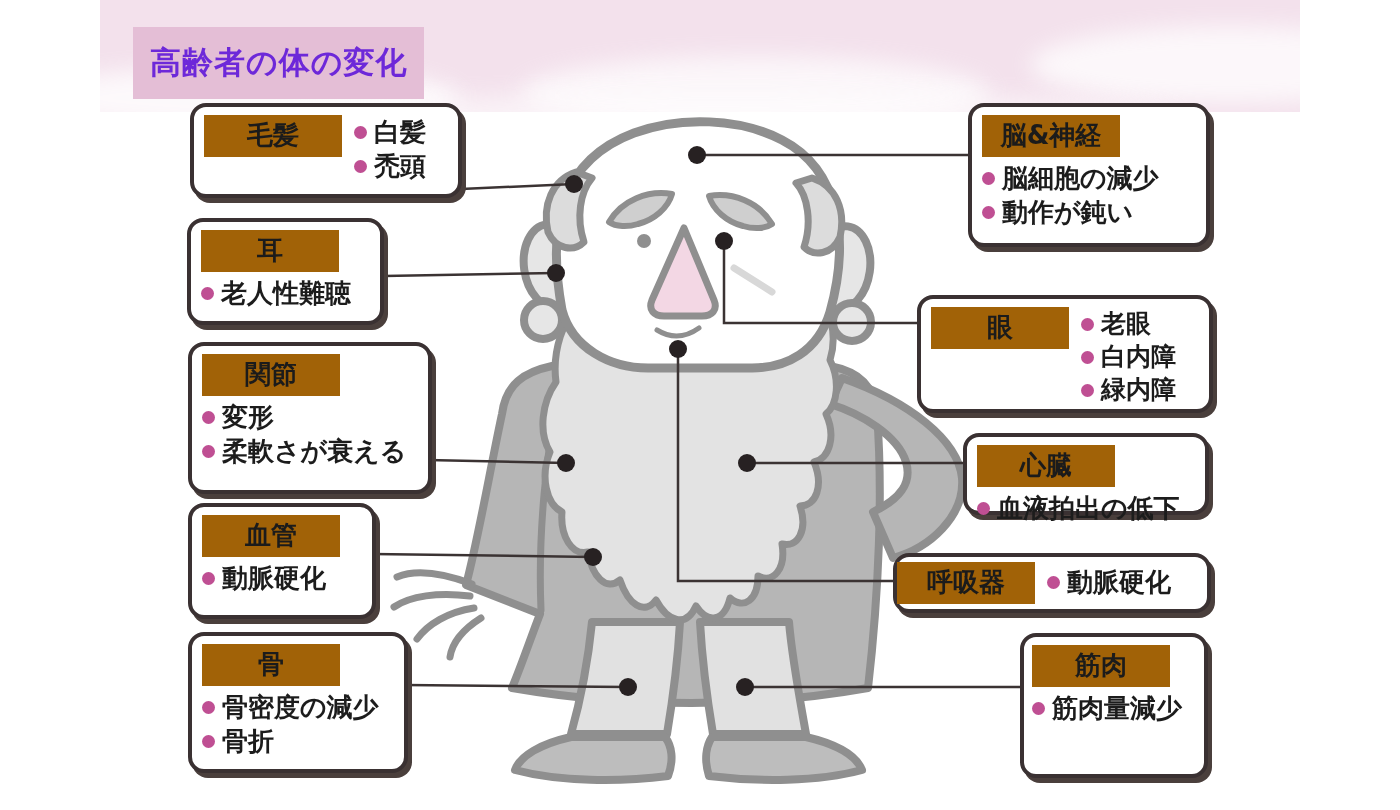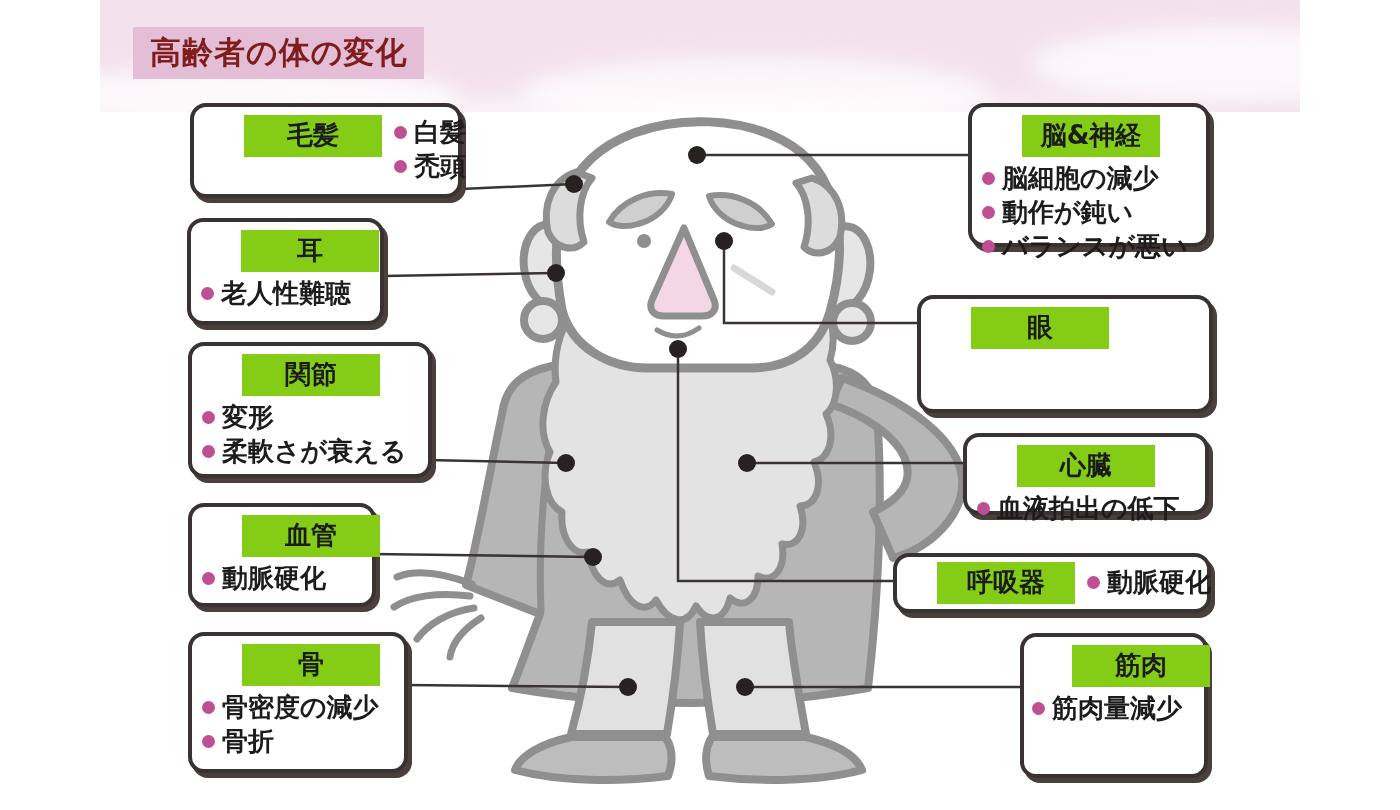--- a/index.html
+++ b/index.html
@@ -10,43 +10,43 @@
   .sky{position:absolute;left:100px;top:0;width:1200px;height:112px;background:#f3e1ec;overflow:hidden;}
   .cloud{position:absolute;background:#ffffff;border-radius:50%;filter:blur(11px);opacity:.8;}
   .cloud.c1{left:-70px;top:66px;width:430px;height:64px;}
   .cloud.c2{left:420px;top:56px;width:470px;height:74px;opacity:.7;}
   .cloud.c3{left:930px;top:26px;width:400px;height:78px;opacity:.75;}
   .cloud.c4{left:180px;top:92px;width:900px;height:50px;opacity:.55;}
 
   svg.art{position:absolute;left:0;top:0;z-index:2;}
 
   
-  .title{position:absolute;left:133px;top:27px;z-index:3;background:#e4bed6;color:#7f1d1d;
-         font-size:31px;font-weight:bold;padding:5px 17px;letter-spacing:1px;}
+  .title{position:absolute;left:133px;top:27px;z-index:3;background:#e4bed6;color:#6d28d9;
+         font-size:31px;font-weight:bold;padding:15px 17px;letter-spacing:1px;}
 
   
   .box{position:absolute;z-index:3;background:#ffffff;border:4px solid #3a3132;border-radius:16px;
        box-shadow:4px 5px 0 #4a3f3c;box-sizing:border-box;padding:8px 10px;}
-  .label{display:inline-block;background:#84cc16;color:#1b1b1b;font-weight:bold;font-size:26px;
-         text-align:center;padding:4px 10px;min-width:118px;line-height:1.3;margin-left:40px;}
+  .label{display:inline-block;background:#a16207;color:#1b1b1b;font-weight:bold;font-size:26px;
+         text-align:center;padding:4px 10px;min-width:118px;line-height:1.3;}
   .items{margin-top:5px;}
   .item{display:flex;align-items:center;gap:7px;font-size:26px;font-weight:bold;color:#1c1c1c;
         line-height:1.28;margin:1px 0;white-space:nowrap;}
   .dot{width:13px;height:13px;border-radius:50%;background:#bf4f93;flex:none;}
 
   
   .box.row{display:flex;gap:12px;align-items:flex-start;}
   .box.row .items{margin-top:0;}
   .box.row .label{flex:none;}
   .box.row.center{align-items:center;}
 
   .b-hair{left:190px;top:103px;width:272px;height:95px;}
   .b-ear{left:187px;top:218px;width:197px;height:107px;}
-  .b-joint{left:188px;top:342px;width:244px;height:136px;}
-  .b-vessel{left:188px;top:503px;width:188px;height:104px;}
+  .b-joint{left:188px;top:342px;width:244px;height:152px;}
+  .b-vessel{left:188px;top:503px;width:188px;height:116px;}
   .b-bone{left:188px;top:632px;width:220px;height:141px;}
   .b-brain{left:968px;top:103px;width:242px;height:144px;}
   .b-eye{left:917px;top:295px;width:296px;height:118px;padding-top:8px;}
   .b-eye .item{font-size:25px;}
   .b-heart{left:963px;top:433px;width:246px;height:82px;}
   .b-resp{left:893px;top:553px;width:318px;height:60px;padding:6px 0;}
   .b-muscle{left:1020px;top:633px;width:188px;height:145px;padding:8px 8px;}
 </style>
 </head>
 <body>
@@ -208,29 +208,39 @@
     <span class="label">脳&amp;神経</span>
     <div class="items">
       <div class="item">
           <span class="dot"></span>
           <span>脳細胞の減少</span>
         </div>
       <div class="item">
           <span class="dot"></span>
           <span>動作が鈍い</span>
         </div>
-      <div class="item">
-          <span class="dot"></span>
-          <span>バランスが悪い</span>
-        </div>
     </div>
   </div>
 
   <div class="box row b-eye">
     <span class="label">眼</span>
+    <div class="items">
+      <div class="item">
+          <span class="dot"></span>
+          <span>老眼</span>
+        </div>
+      <div class="item">
+          <span class="dot"></span>
+          <span>白内障</span>
+        </div>
+      <div class="item">
+          <span class="dot"></span>
+          <span>緑内障</span>
+        </div>
+    </div>
   </div>
 
   <div class="box b-heart">
     <span class="label">心臓</span>
     <div class="items">
       <div class="item">
           <span class="dot"></span>
           <span>血液拍出の低下</span>
         </div>
     </div>

